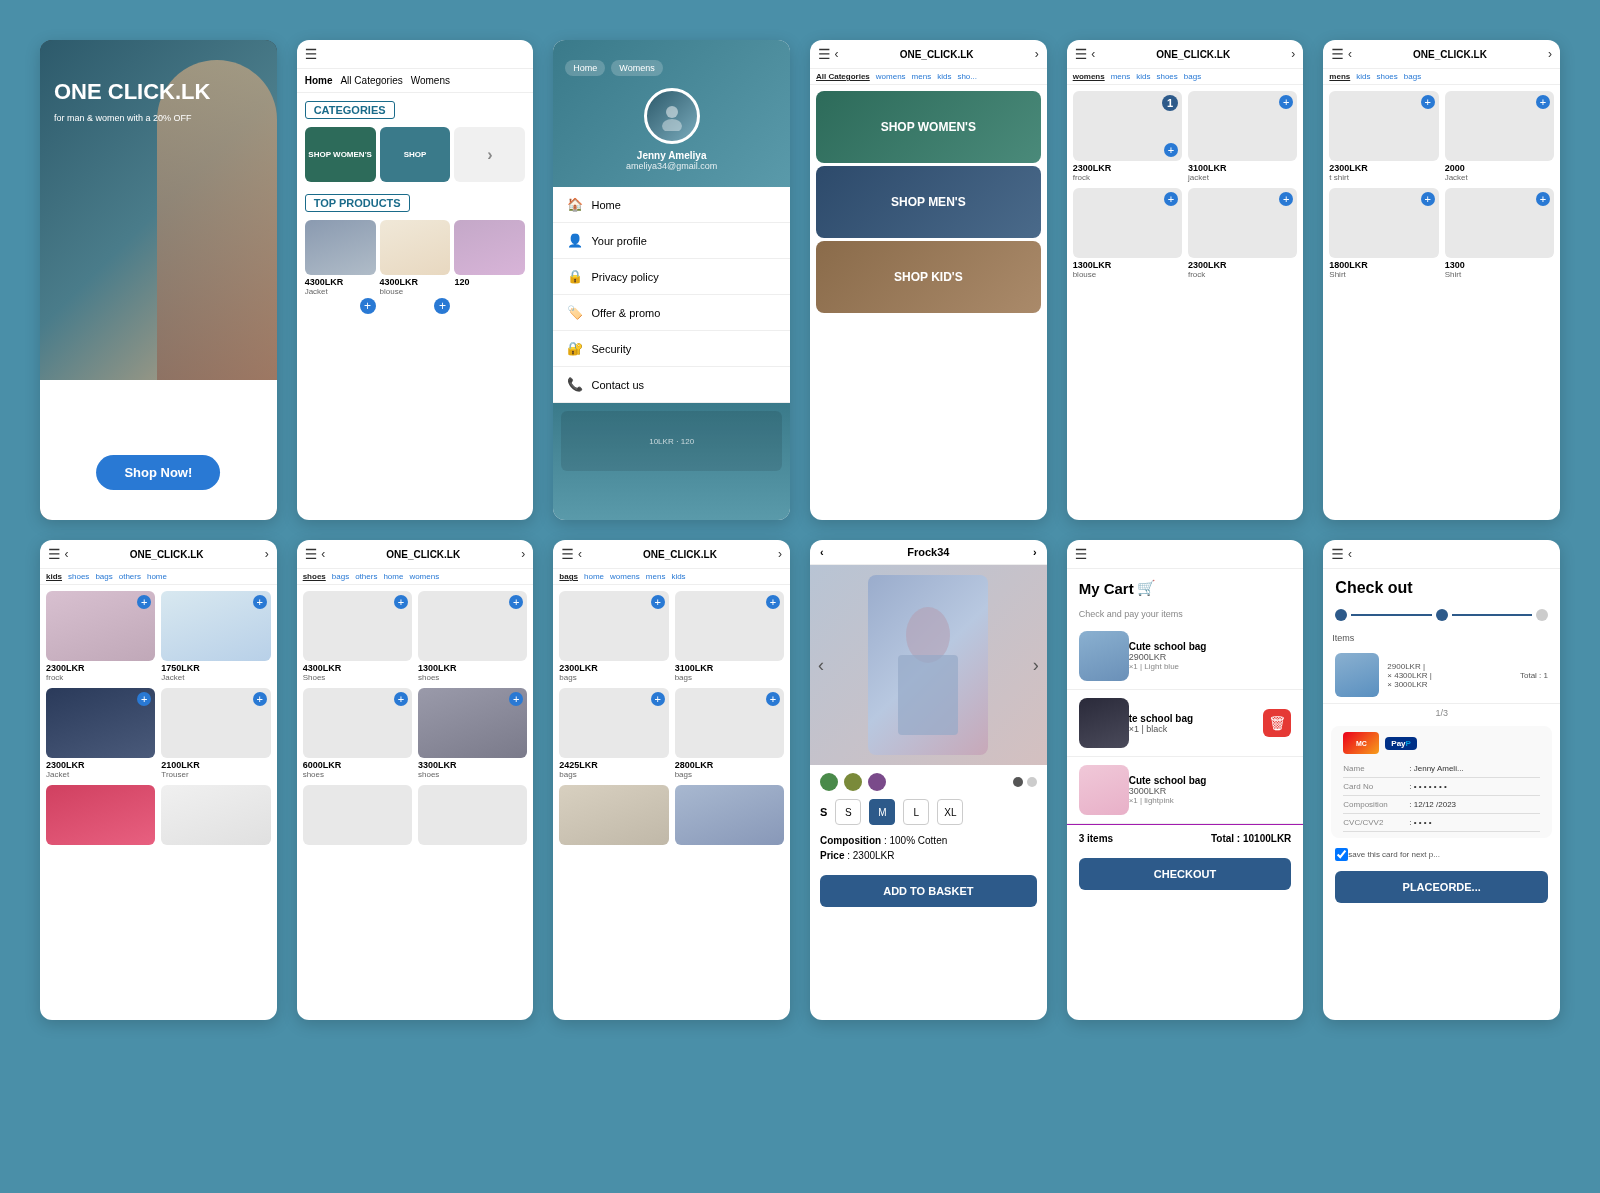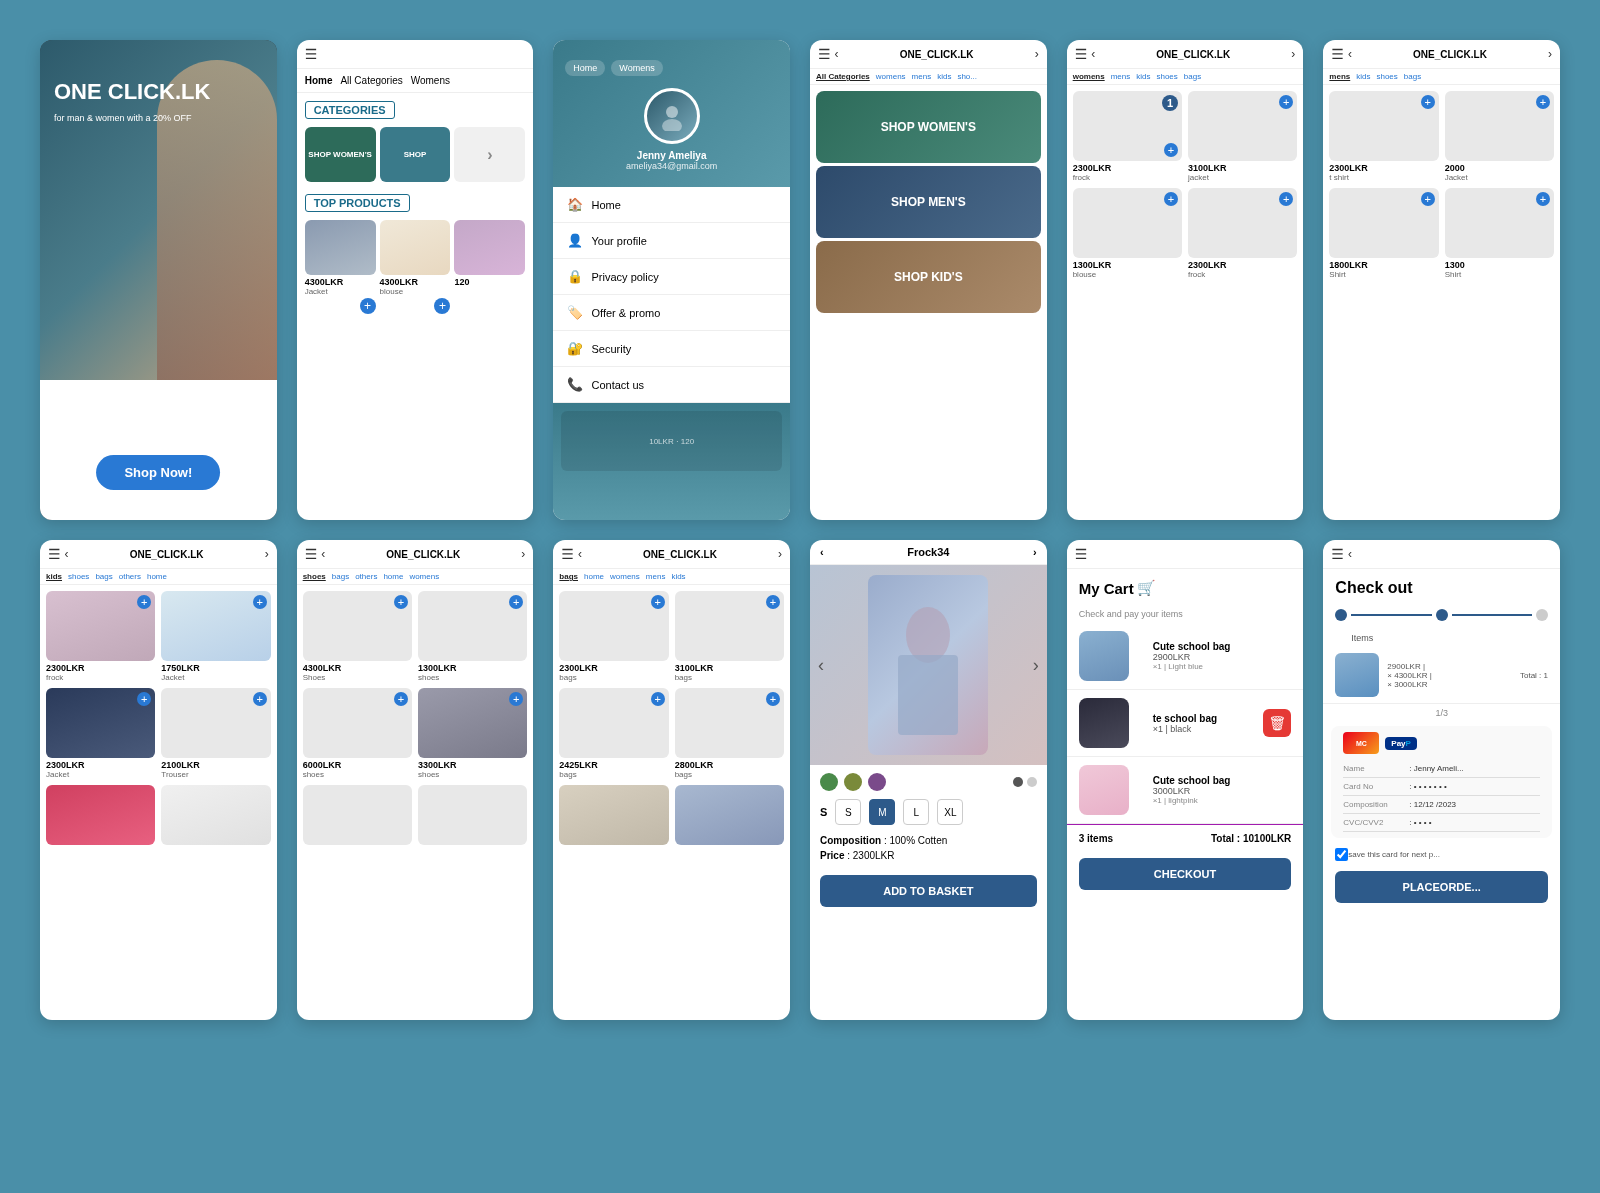--- a/index.html
+++ b/index.html
@@ -356,21 +356,21 @@
       font-size: 15px;
       font-weight: bold;
       display: flex;
       align-items: center;
       gap: 4px;
     }
     .cart-subtitle { font-size: 9px; color: #888; margin-top: 12px; }
     .cart-item {
       display: flex;
       align-items: center;
-      gap: 24px;
+      gap: 0;
       padding: 8px 12px;
       border-bottom: 1px solid #eee;
     }
     .cart-item-img {
       width: 50px; height: 50px;
       border-radius: 8px;
       background: #e0e8f0;
       flex-shrink: 0;
       overflow: hidden;
     }
@@ -427,21 +427,21 @@
     }
     .prog-dot {
       width: 12px; height: 12px;
       border-radius: 50%;
       background: #ccc;
     }
     .prog-dot.active { background: #2d5a8a; }
     .prog-line { flex: 1; height: 2px; background: #ccc; }
     .prog-line.active-line { background: #2d5a8a; }
     .checkout-summary {
-      padding: 4px 28px;
+      padding: 4px 9px;
       font-size: 9px;
       color: #555;
     }
     .checkout-item-row {
       display: flex;
       gap: 8px;
       padding: 6px 12px;
       align-items: center;
       border-bottom: 1px solid #eee;
     }

